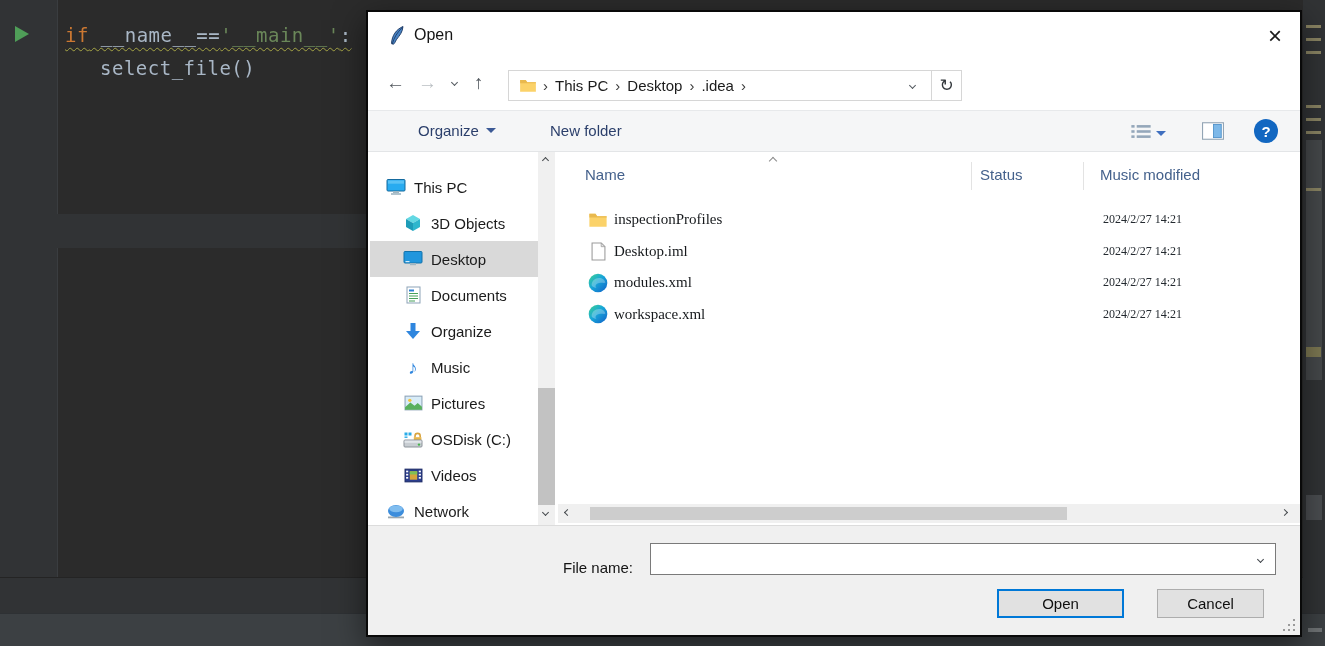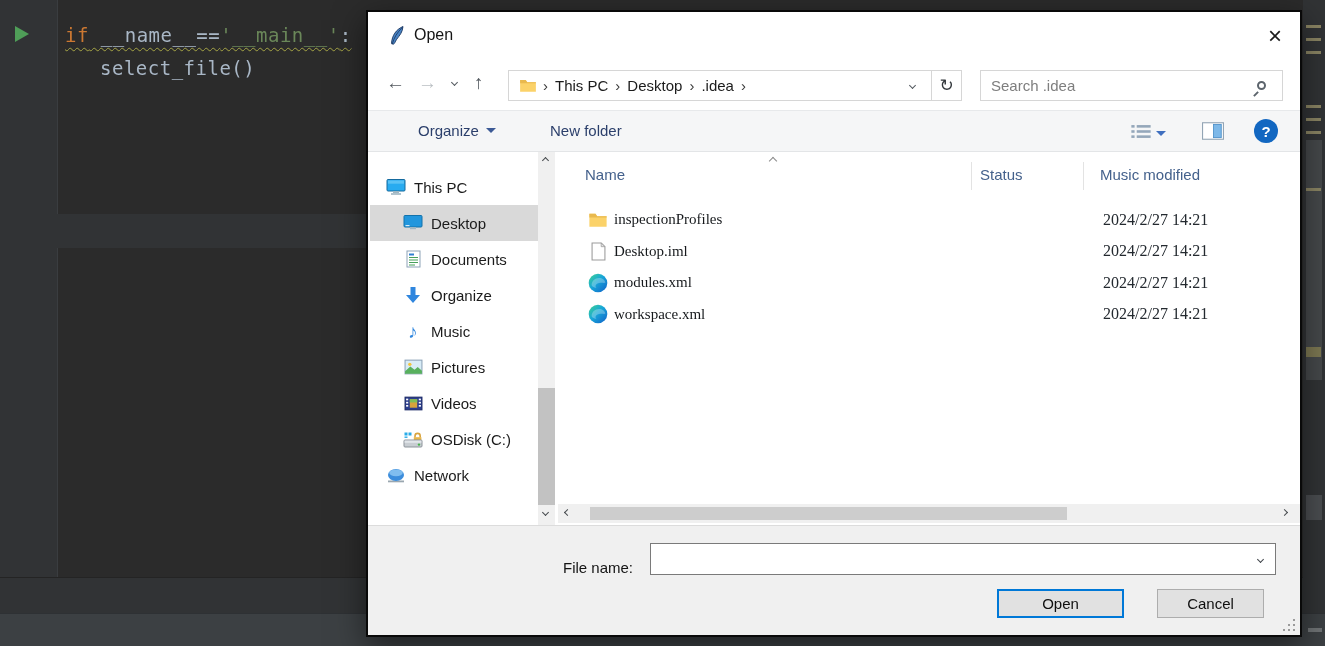--- a/index.html
+++ b/index.html
@@ -75,21 +75,21 @@
   .sb-down{left:5px;top:358px;border-color:#45494d;}
 
   .filehdr{left:190px;top:6px;width:742px;height:34px;font-size:15px;color:#44618c;}
   .hdr-label{top:8px;cursor:pointer;}
   .hdr-sep{top:4px;width:1px;height:28px;background:#e3e3e3;}
   .sort-caret{left:212px;top:0;width:6px;height:6px;border-right:1.5px solid #8b8b8b;border-bottom:1.5px solid #8b8b8b;transform:rotate(-135deg);}
   .filerows{left:190px;top:52px;width:742px;font-family:Liberation Serif, serif;}
   .frow{position:relative;height:31.5px;display:flex;align-items:center;cursor:pointer;}
   .frow .fic{position:absolute;left:30px;width:20px;height:20px;display:flex;align-items:center;justify-content:center;}
   .frow .fname{position:absolute;left:56px;font-size:15px;color:#16191c;}
-  .frow .fdate{position:absolute;left:545px;font-size:16px;color:#23292f;}
+  .frow .fdate{position:absolute;left:545px;font-size:12px;color:#23292f;}
 
   .hscroll{left:190px;top:352px;width:742px;height:19px;background:#f0f0f0;}
   .hs-thumb{left:32px;top:3px;width:477px;height:13px;background:#cdcdcd;}
   .hs-left{left:7px;top:6px;transform:rotate(135deg);border-color:#45494d;}
   .hs-right{left:724px;top:6px;transform:rotate(-45deg);border-color:#45494d;}
 
   .footer{left:0;top:513px;width:932px;height:110px;background:#f0f0f0;border-top:1px solid #dcdcdc;padding-left:48px;}
   .fn-label{left:195px;top:33px;font-size:15px;color:#141414;}
   .fn-combo{left:282px;top:17px;width:626px;height:32px;border:1px solid #7a7a7a;background:#fff;display:flex;align-items:center;}
   .fn-combo input{flex:1;border:0;outline:0;font-size:15px;padding:0 8px;font-family:"Liberation Sans",sans-serif;}
@@ -165,24 +165,20 @@
         <span class="crumb-sep">›</span>
         <span class="crumb">.idea</span>
         <span class="crumb-sep">›</span>
         <span class="chev small addr-chev"></span>
       </div>
       <div class="refresh-seg">
           <span>↻</span>
         </div>
     </div>
 
-    <div class="abs searchbox">
-      <input placeholder="Search .idea" style="">
-      <span class="mag"></span>
-    </div>
   </div>
 
   <div class="abs toolbar">
     <div class="abs tb-item" style="left:30px">
       <span>Organize</span>
       <span class="dd-arrow"></span>
     </div>
     <div class="abs tb-item" style="left:162px">
       <span>New folder</span>
     </div>
@@ -213,20 +209,30 @@
         <span class="sb-ic">
           <svg width="20" height="18" viewBox="0 0 20 18">
               <rect x="1" y="1.5" width="18" height="11.5" rx="1" fill="#28abf0" stroke="#156a9e"></rect>
               <rect x="2" y="2.5" width="16" height="3.2" fill="#66c8f6" opacity=".8"></rect>
               <rect x="7" y="13" width="6" height="2.2" fill="#9fb6c2"></rect>
               <rect x="5" y="15.2" width="10" height="1.6" fill="#9fb6c2"></rect>
             </svg>
         </span>
         <span>This PC</span>
       </div>
+      <div class="sb-item child">
+        <span class="sb-ic">
+          <svg width="18" height="18" viewBox="0 0 18 18">
+              <path d="M9 1 16 5 9 9 2 5z" fill="#63d8e3"></path>
+              <path d="M2 5v8l7 4V9z" fill="#1e9cb8"></path>
+              <path d="M16 5v8l-7 4V9z" fill="#2fb6cd"></path>
+            </svg>
+        </span>
+        <span>3D Objects</span>
+      </div>
       <div class="sb-item child selected">
         <span class="sb-ic">
           <svg width="20" height="18" viewBox="0 0 20 18">
               <rect x="1" y="1.5" width="18" height="11.5" rx="1" fill="#2196dd" stroke="#1272ab"></rect>
               <rect x="2.5" y="11" width="4" height="1.2" fill="#d6ecf9"></rect>
               <rect x="7" y="13" width="6" height="2.2" fill="#9fb6c2"></rect>
             </svg>
         </span>
         <span>Desktop</span>
       </div>
@@ -256,56 +262,56 @@
       </div>
       <div class="sb-item child">
         <span class="sb-ic">
           <svg width="19" height="16" viewBox="0 0 18 15">
               <rect x="1" y="1" width="16" height="13" fill="#d8ecf7" stroke="#8da3b8"></rect>
               <circle cx="5.5" cy="5" r="1.6" fill="#f5c33b"></circle>
               <path d="M1 11.5 6 7l4 3 3-2.5 4 3.5v3H1z" fill="#58b05e"></path>
             </svg>
         </span>
         <span>Pictures</span>
+      </div>
+      <div class="sb-item child">
+        <span class="sb-ic">
+          <svg width="20" height="17" viewBox="0 0 20 17">
+              <g fill="#29abe8">
+                <rect x="1.5" y="1.5" width="3" height="3"></rect>
+                <rect x="5.5" y="1.5" width="3" height="3"></rect>
+                <rect x="1.5" y="5.5" width="3" height="1.4"></rect>
+              </g>
+              <path d="M12 6.5V5a2.6 2.6 0 015.2 0v1.5" stroke="#d9a43f" stroke-width="1.6" fill="none"></path>
+              <rect x="10.8" y="6.2" width="7.6" height="3" fill="#e6b54a"></rect>
+              <rect x="1" y="9" width="18" height="7" rx="1" fill="#c8cdd2" stroke="#8d949b"></rect>
+              <rect x="1.6" y="9.6" width="16.8" height="2.2" fill="#e2e6ea"></rect>
+              <circle cx="16" cy="13.6" r="1.2" fill="#46b54a"></circle>
+            </svg>
+        </span>
+        <span>OSDisk (C:)</span>
       </div>
       <div class="sb-item child">
         <span class="sb-ic">
           <svg width="19" height="15" viewBox="0 0 18 14">
               <rect x="1" y="1" width="16" height="12" fill="#2a3d8f" stroke="#1c2a66"></rect>
               <g fill="#fff">
                 <rect x="2" y="2.4" width="2" height="1.6"></rect>
                 <rect x="2" y="5.4" width="2" height="1.6"></rect>
                 <rect x="2" y="8.4" width="2" height="1.6"></rect>
                 <rect x="14" y="2.4" width="2" height="1.6"></rect>
                 <rect x="14" y="5.4" width="2" height="1.6"></rect>
                 <rect x="14" y="8.4" width="2" height="1.6"></rect>
               </g>
               <rect x="5.5" y="3" width="7" height="8" fill="#d7a43c"></rect>
               <rect x="5.5" y="3" width="7" height="3" fill="#7ec057"></rect>
             </svg>
         </span>
         <span>Videos</span>
       </div>
-      <div class="sb-item child">
-        <span class="sb-ic">
-          <svg width="20" height="17" viewBox="0 0 20 17">
-              <g fill="#29abe8">
-                <rect x="1.5" y="1.5" width="3" height="3"></rect>
-                <rect x="5.5" y="1.5" width="3" height="3"></rect>
-                <rect x="1.5" y="5.5" width="3" height="1.4"></rect>
-              </g>
-              <path d="M12 6.5V5a2.6 2.6 0 015.2 0v1.5" stroke="#d9a43f" stroke-width="1.6" fill="none"></path>
-              <rect x="10.8" y="6.2" width="7.6" height="3" fill="#e6b54a"></rect>
-              <rect x="1" y="9" width="18" height="7" rx="1" fill="#c8cdd2" stroke="#8d949b"></rect>
-              <rect x="1.6" y="9.6" width="16.8" height="2.2" fill="#e2e6ea"></rect>
-              <circle cx="16" cy="13.6" r="1.2" fill="#46b54a"></circle>
-            </svg>
-        </span>
-        <span>OSDisk (C:)</span>
-      </div>
       <div class="sb-item">
         <span class="sb-ic">
           <svg width="20" height="15" viewBox="0 0 20 15">
               <rect x="2" y="12.5" width="16" height="1.8" fill="#9aa7b0"></rect>
               <ellipse cx="10" cy="7" rx="8" ry="6" fill="#3c8ddc"></ellipse>
               <ellipse cx="10" cy="4.8" rx="6.8" ry="3.4" fill="#8cc6f2" opacity=".85"></ellipse>
             </svg>
         </span>
         <span>Network</span>
       </div>

